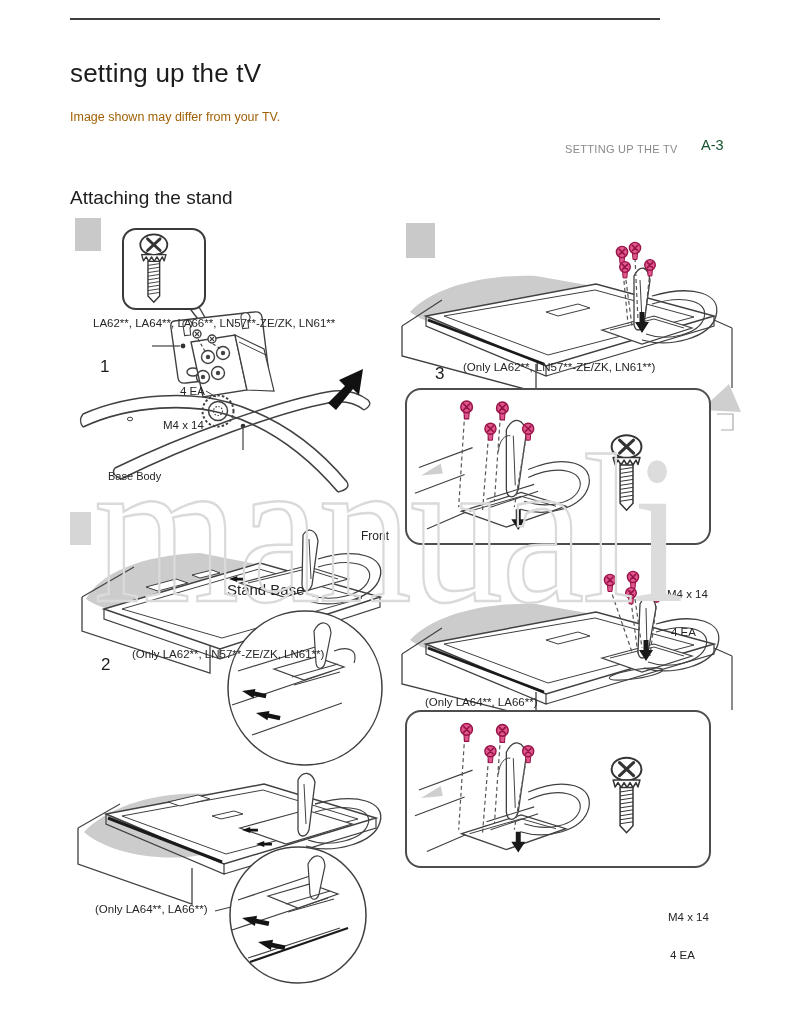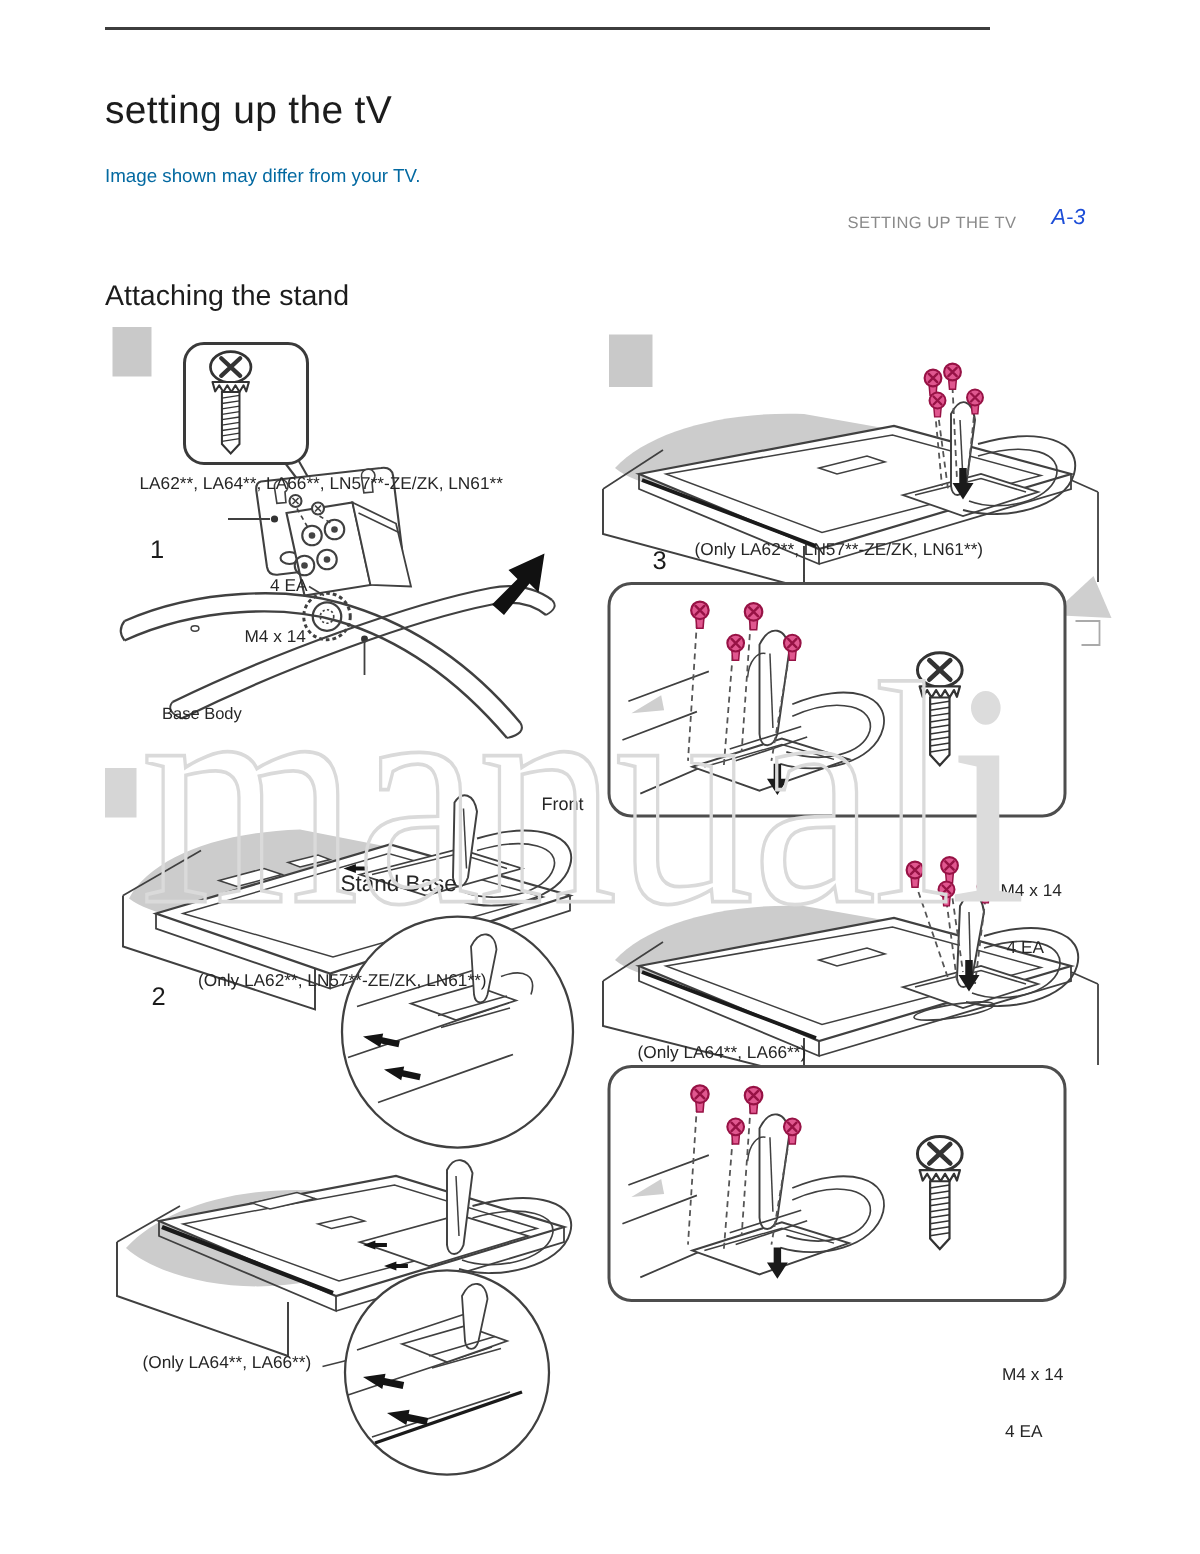--- a/index.html
+++ b/index.html
@@ -1,23 +1,23 @@
 <!DOCTYPE html>
 <html><head>
 <meta charset="utf-8">
 <style>
   html,body{margin:0;padding:0;background:#fff;}
   body{width:800px;height:1036px;position:relative;overflow:hidden;
        font-family:"Liberation Sans",sans-serif;color:#222;}
   .rule{position:absolute;left:70px;top:18px;width:590px;height:2px;background:#3d3d3d;z-index:3;}
   .title{position:absolute;left:70px;top:58px;font-size:26px;font-weight:400;color:#1c1c1c;letter-spacing:.2px;z-index:30;}
-  .note{position:absolute;left:70px;top:110px;font-size:12.5px;color:#0369a1;z-index:30;}
+  .note{position:absolute;left:70px;top:110px;font-size:12.5px;color:#a16207;z-index:30;}
   .h2{position:absolute;left:70px;top:144px;font-size:19px;font-weight:400;color:#1c1c1c;z-index:30;margin-top:43px;}
   .runhead{position:absolute;left:565px;top:143px;font-size:11px;color:#8a8a8a;letter-spacing:.3px;z-index:30;}
-  .pagenum{position:absolute;left:701px;top:137px;font-size:14.5px;color:#1d4ed8;z-index:30;font-style:italic;}
+  .pagenum{position:absolute;left:701px;top:137px;font-size:14.5px;color:#14532d;z-index:30;}
   .lbl{position:absolute;font-size:11.5px;color:#262626;white-space:nowrap;z-index:30;}
   .stepnum{position:absolute;font-size:17px;color:#1b1b1b;z-index:30;}
   .graysq{position:absolute;background:#c9c9c9;z-index:4;}
   svg.art{position:absolute;z-index:10;overflow:visible;}
   .callout{position:absolute;box-sizing:border-box;border:2px solid #4d4d4d;border-radius:16px;background:#fff;z-index:20;}
   .callout svg{display:block;}
   .watermark{position:absolute;left:94px;top:424px;z-index:40;pointer-events:none;
     font-family:"Liberation Serif",serif;font-size:212px;line-height:1;letter-spacing:-2px;
     white-space:nowrap;transform:scaleX(.88);transform-origin:left top;}
   .wm-outline{color:transparent;-webkit-text-stroke:2.5px #dadada;}

